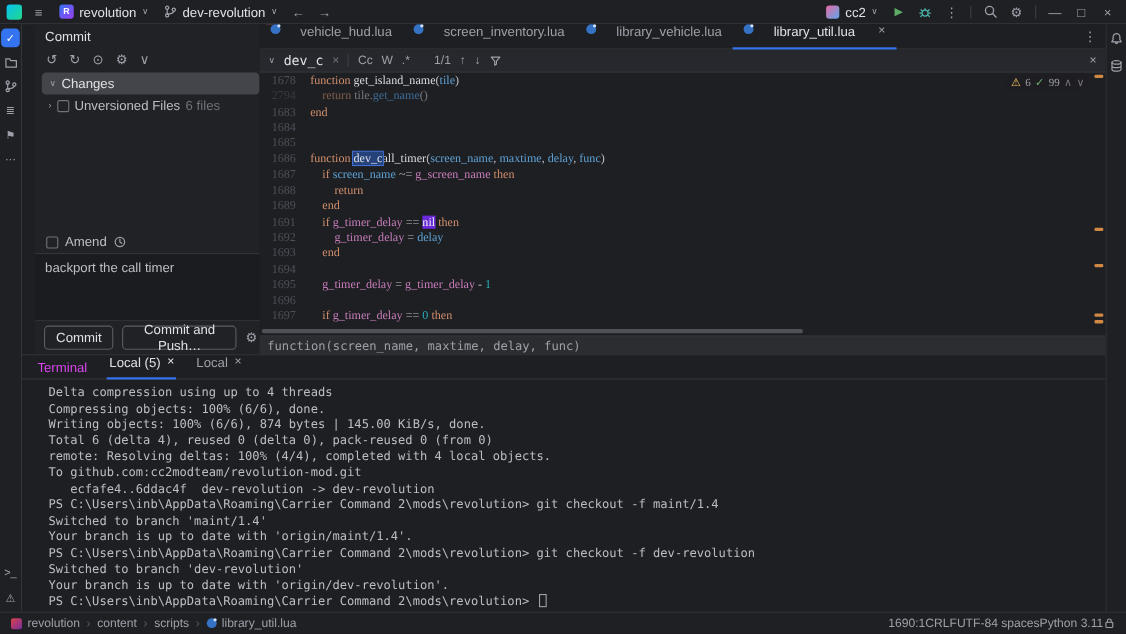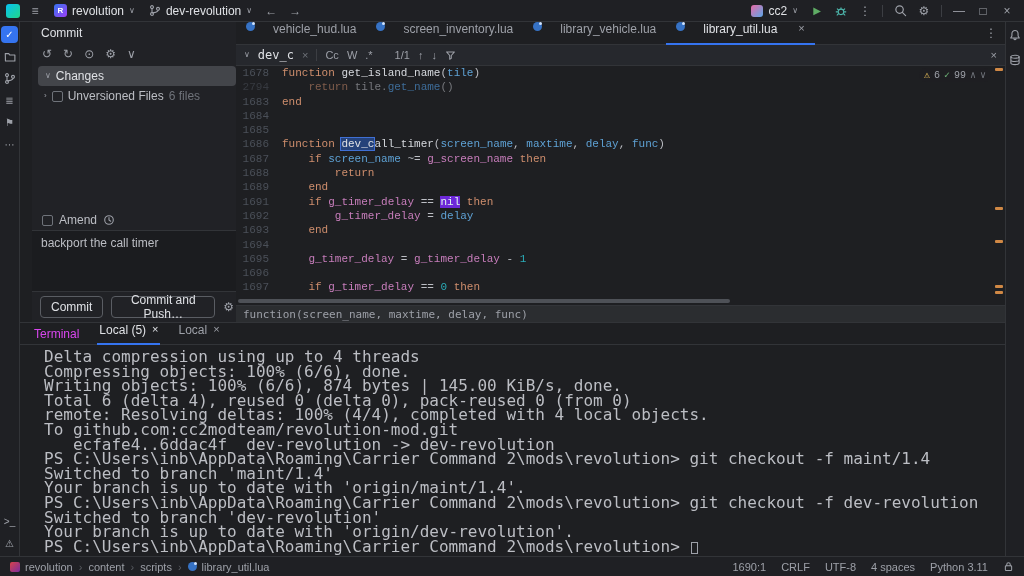--- a/index.html
+++ b/index.html
@@ -55,21 +55,21 @@
   .lua-icon{width:9px;height:9px;border-radius:50%;background:#3672c4;position:relative;flex:none}
   .lua-icon::after{content:"";position:absolute;width:3px;height:3px;border-radius:50%;background:#cfe3ff;right:0;top:0}
   .tabs-more{margin-left:auto;display:flex;align-items:center;gap:8px;padding:0 8px;color:#9da0a8}
 
   .findbar{height:21px;display:flex;align-items:center;gap:8px;padding:0 8px;background:#26282d;border-bottom:1px solid #323438;font-size:11px;color:#9da0a8;flex:none}
   .find-query{color:#dfe1e5;font-size:12px}
   .vsep{width:1px;height:12px;background:#3c3e43}
   .find-count{margin-left:14px}
   .find-close{margin-left:auto}
 
-  .code{flex:1;position:relative;overflow:hidden;font-family:Liberation Mono, monospace;font-size:11px}
+  .code{flex:1;position:relative;overflow:hidden;font-family:Liberation Serif, serif;font-size:11px}
   .code-row{display:flex;height:14.3px;line-height:14.3px;white-space:pre}
   .code-row.caret{background:#26282e}
   .code-row.fold{opacity:.55}
   .gut{width:46px;flex:none;text-align:right;padding-right:13px;color:#4b5059}
   .caret .gut{color:#a6a8ae}
   .caret-mark{display:inline-block;width:1px;height:11px;background:#ced0d6;vertical-align:-2px}
   .t-k{color:#cf8e6d}.t-fn{color:#d6d9de}.t-pr{color:#5ea1d4}.t-gl{color:#c77dbb}.t-nm{color:#2aacb8}.t-df{color:#bcbec4}.t-cl{color:#56a8f5}
   .t-sel{background:#25427a;outline:1px solid #3f6fd4;color:#dfe1e5}
   .t-nil{background:#6d28d9;color:#dff5ee}
   .inspect{position:absolute;top:2px;right:14px;display:flex;align-items:center;gap:4px;font-size:10px;color:#9da0a8;background:rgba(30,31,34,.85);padding:1px 5px;border-radius:8px}
@@ -80,30 +80,30 @@
   .paramhint{height:17px;background:#2b2d30;border-top:1px solid #323438;display:flex;align-items:center;padding:0 7px;font-size:11px;color:#9da0a8;flex:none}
 
   
   .terminal{position:absolute;left:20px;top:322px;width:985px;height:234px;display:flex;flex-direction:column;background:#1e1f22;border-top:1px solid #323438}
   .term-tabs{height:22px;display:flex;align-items:stretch;font-size:12px;color:#9da0a8;border-bottom:1px solid #323438;padding-left:4px;flex:none}
   .term-title{display:flex;align-items:center;padding:0 10px;color:#d946ef}
   .term-tab{display:flex;align-items:flex-start;gap:6px;padding:0 10px;position:relative;white-space:nowrap}
   .term-tab.active{color:#dfe1e5}
   .term-tab.active::after{content:"";position:absolute;left:8px;right:8px;bottom:-1px;height:2px;background:#3574f0}
   .term-tab .close{font-size:11px}
-  .term-body{flex:1;padding:5px 0 0 24px;font-family:"DejaVu Sans Mono",monospace;font-size:16px;line-height:14.6px;color:#bcbec4;overflow:hidden}
+  .term-body{flex:1;padding:5px 0 0 24px;font-family:"DejaVu Sans Mono",monospace;font-size:11px;line-height:14.6px;color:#bcbec4;overflow:hidden}
   .term-line{white-space:pre}
   .cursor{display:inline-block;width:7px;height:12px;border:1px solid #9da0a8;vertical-align:-2px;margin-left:2px}
 
   
   .statusbar{position:absolute;left:0;top:556px;width:1024px;height:20px;display:flex;align-items:center;padding:0 10px;font-size:11px;color:#9da0a8;border-top:1px solid #323438;background:#1f2024}
   .crumbs{display:flex;align-items:center;gap:6px}
   .crumb{display:flex;align-items:center;gap:5px}
   .crumb-sep{color:#5a5d63}
-  .sb-right{margin-left:auto;display:flex;align-items:center;gap:15px}
+  .sb-right{margin-left:auto;display:flex;align-items:center;}
   .proj-dot{width:10px;height:10px;border-radius:2px;background:linear-gradient(135deg,#d8434a,#7a2c9e)}
 </style>
 </head>
 <body>
 
 <div class="titlebar">
   <div class="logo"></div>
   <div class="tb-icon">≡</div>
   <div class="widget">
     <span class="proj-icon">R</span>

